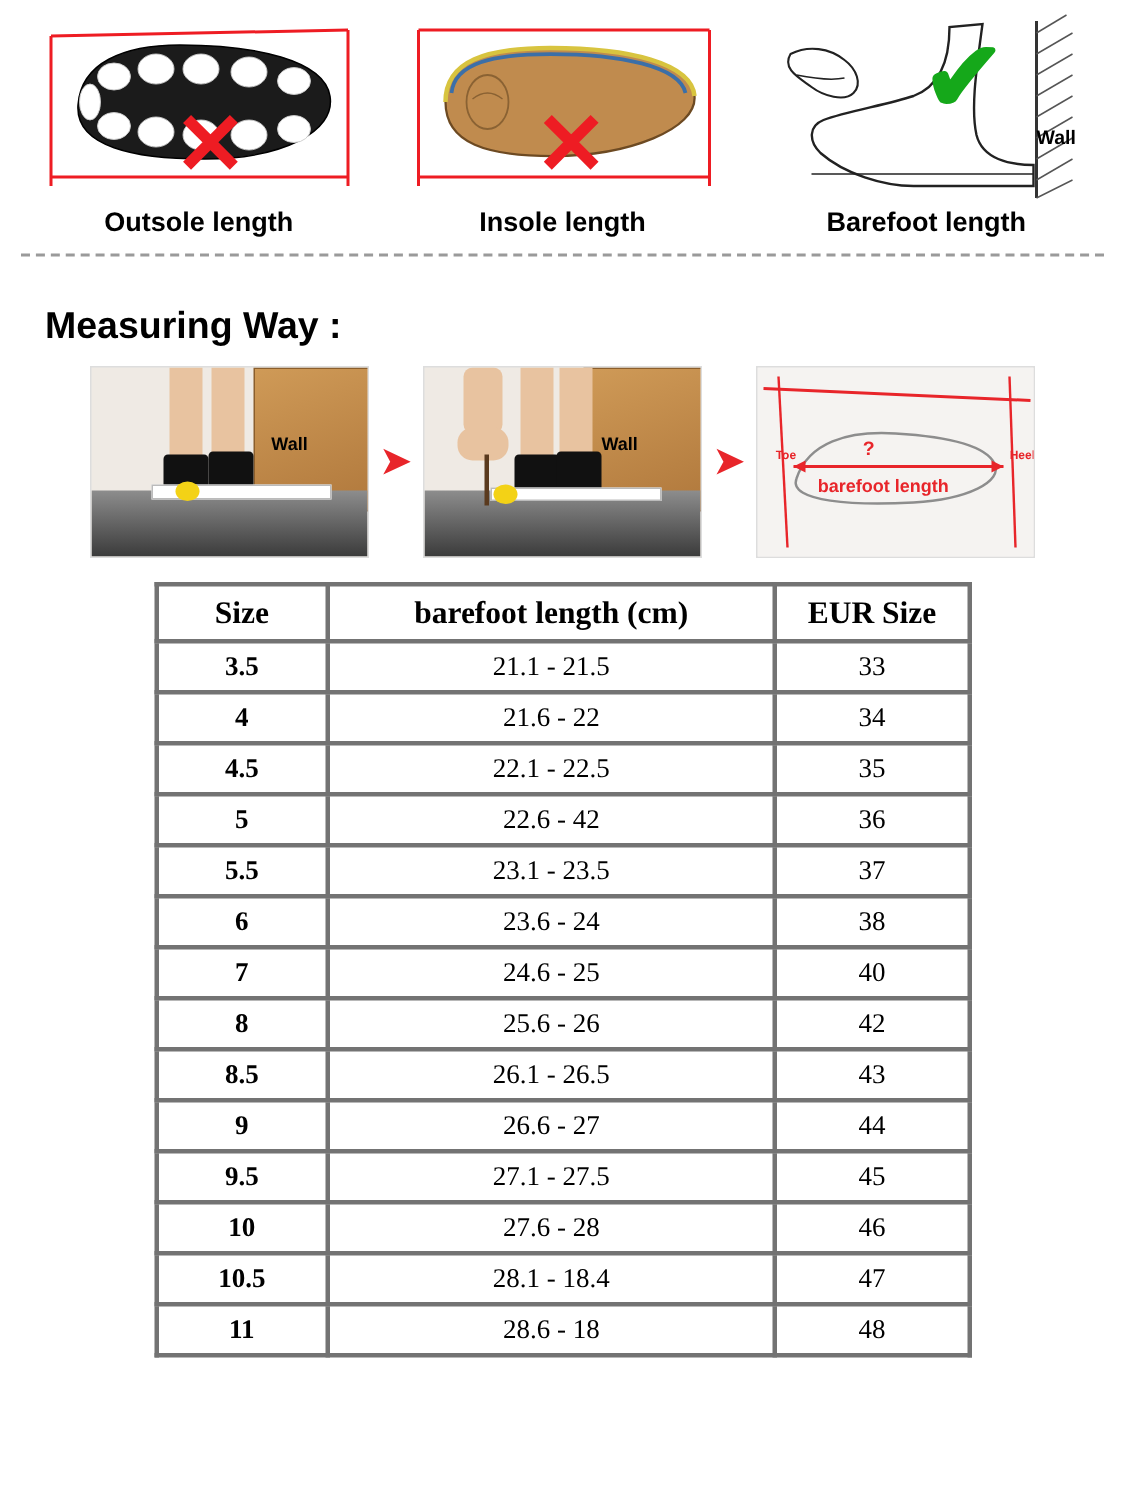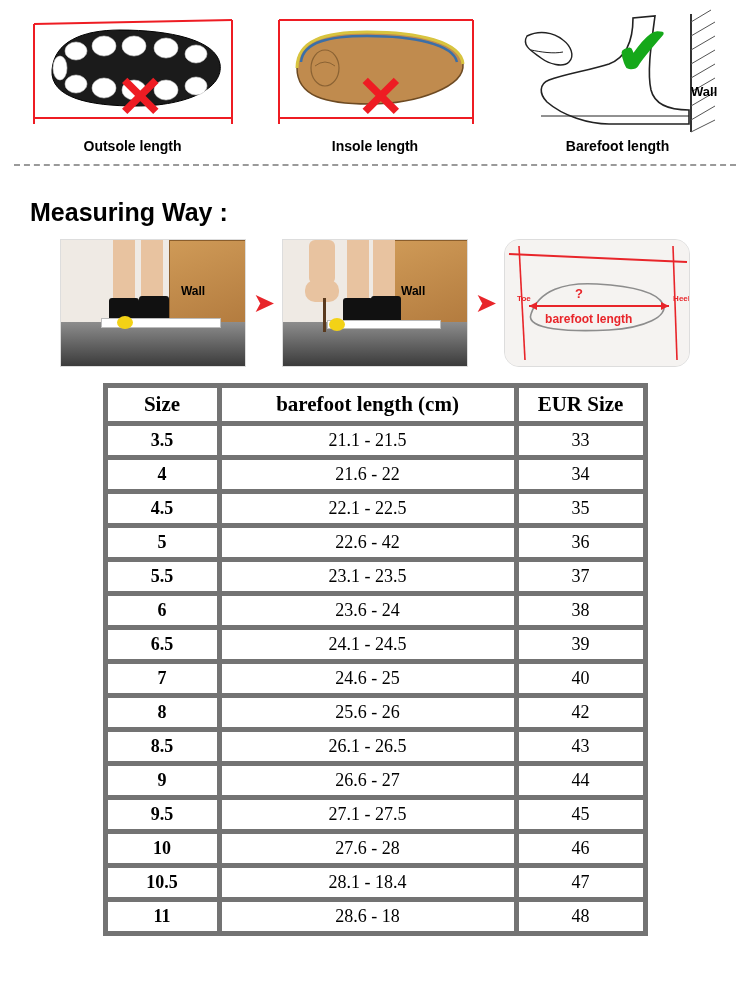--- a/index.html
+++ b/index.html
@@ -23,21 +23,21 @@
     padding: 6px 20px 0 20px;
   }
   .panel { width: 225px; }
   .panel-art {
     position: relative;
     height: 130px;
     width: 100%;
   }
   .panel-caption {
     text-align: center;
-    font-size: 14px;
+    font-size: 18px;
     font-weight: bold;
     color: #000;
     margin-top: 2px;
     white-space: nowrap;
   }
 
   
   .red-x {
     position: absolute;
     font-size: 58px;
@@ -136,21 +136,21 @@
     font-weight: bold;
     color: #000;
   }
   .arm {
     position: absolute;
     background: #e8c3a0;
     border-radius: 6px;
   }
 
   
-  .p3 { background: #f3f1ef; border-radius: 15px; }
+  .p3 { background: #f3f1ef; }
   .bf-label {
     position: absolute;
     color: #e8252a;
     font-weight: bold;
     font-size: 12px;
   }
   .tiny-label {
     position: absolute;
     font-size: 8px;
     color: #e8252a;
@@ -162,21 +162,21 @@
     margin: 16px auto 0 auto;
     width: 545px;
   }
   table.size-table {
     border-collapse: collapse;
     width: 100%;
     background: #fff;
   }
   table.size-table th,
   table.size-table td {
-    border: 5px solid #737373;
+    border: 3px solid #737373;
     text-align: center;
     font-size: 18px;
     color: #000;
     height: 34px;
     padding: 0 4px;
     font-family: "Liberation Serif", serif;
   }
   table.size-table th {
     font-weight: bold;
     font-size: 21px;
@@ -366,25 +366,20 @@
             <td class="col-size">5.5</td>
             <td class="col-len">23.1 - 23.5</td>
             <td class="col-eur">37</td>
           </tr>
           <tr>
             <td class="col-size">6</td>
             <td class="col-len">23.6 - 24</td>
             <td class="col-eur">38</td>
           </tr>
           <tr>
-            <td class="col-size">6.5</td>
-            <td class="col-len">24.1 - 24.5</td>
-            <td class="col-eur">39</td>
-          </tr>
-          <tr>
             <td class="col-size">7</td>
             <td class="col-len">24.6 - 25</td>
             <td class="col-eur">40</td>
           </tr>
           <tr>
             <td class="col-size">8</td>
             <td class="col-len">25.6 - 26</td>
             <td class="col-eur">42</td>
           </tr>
           <tr>

